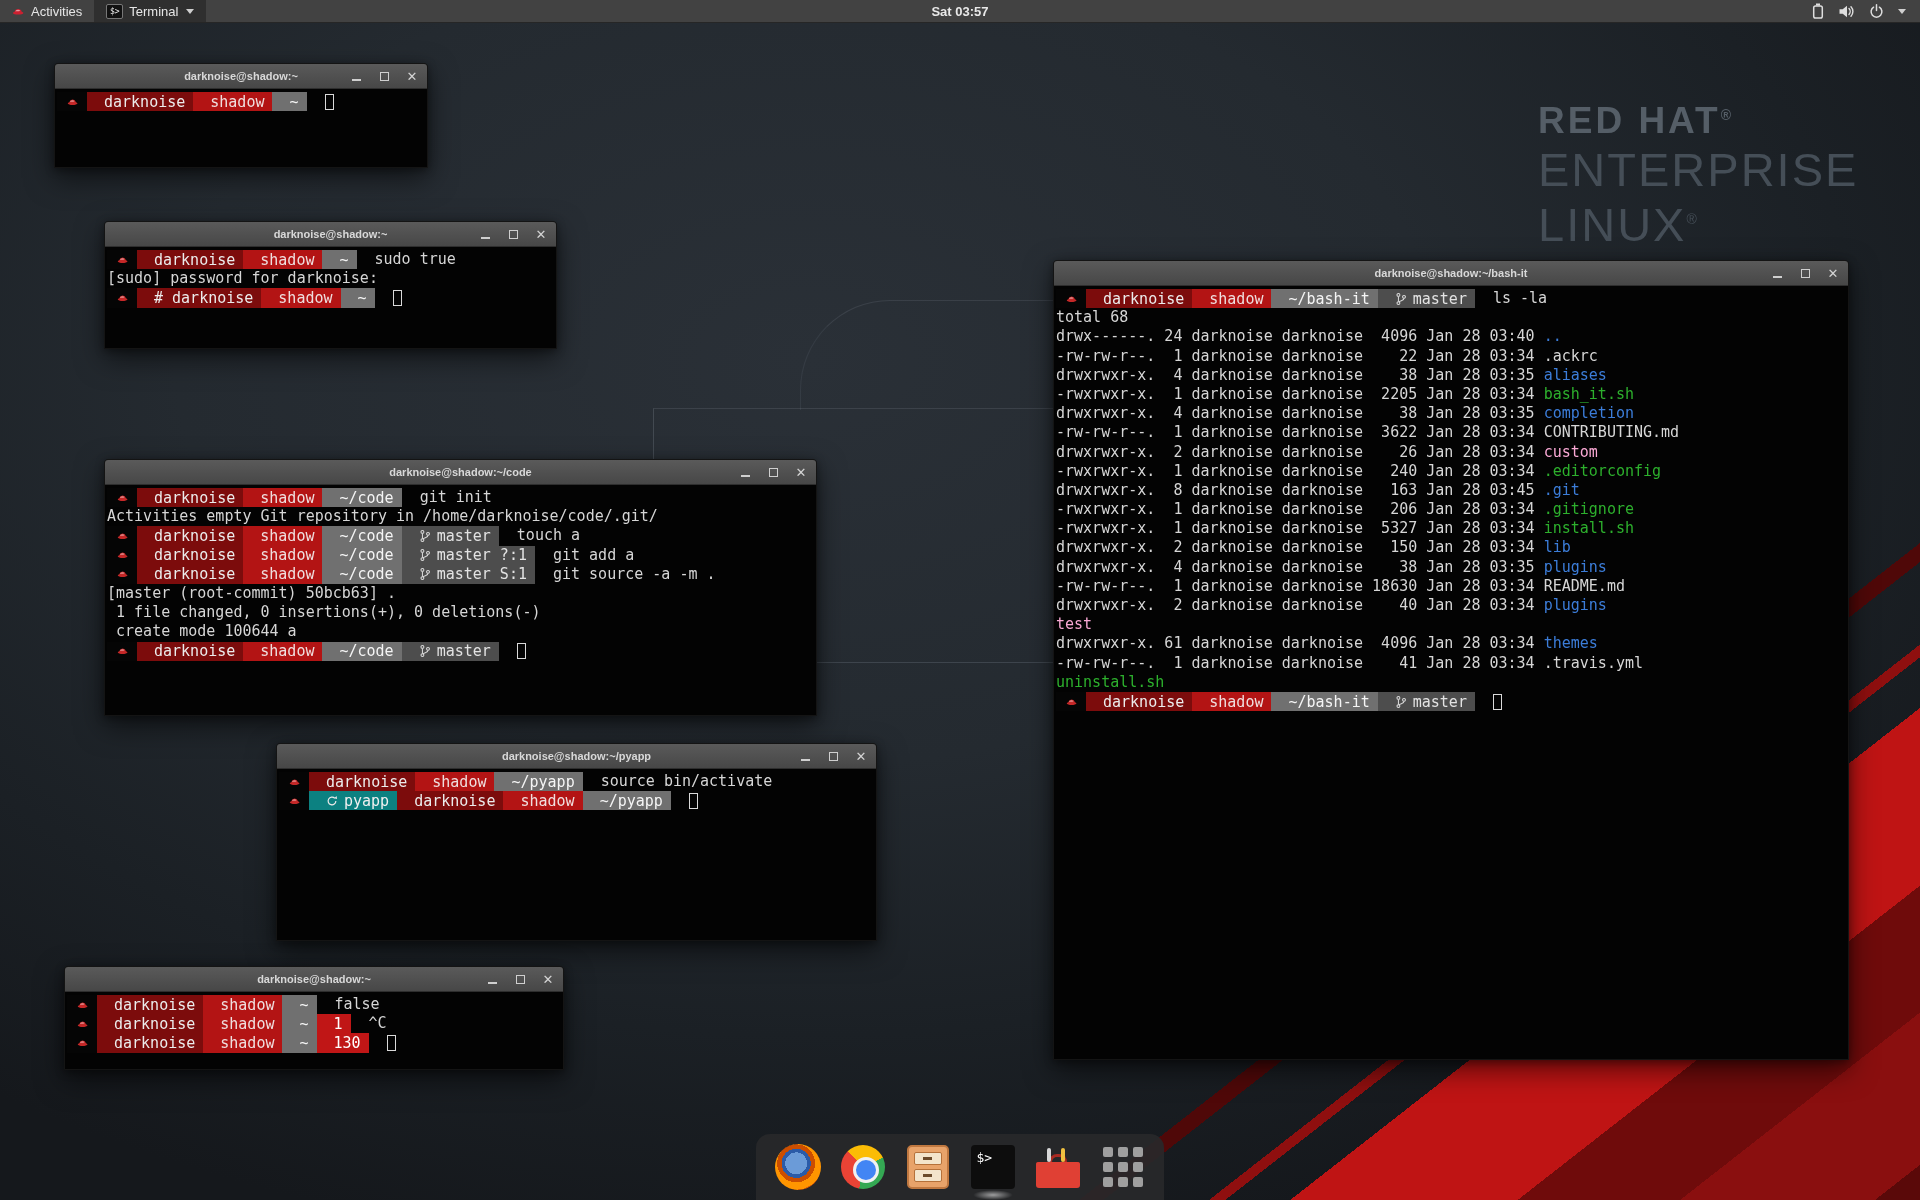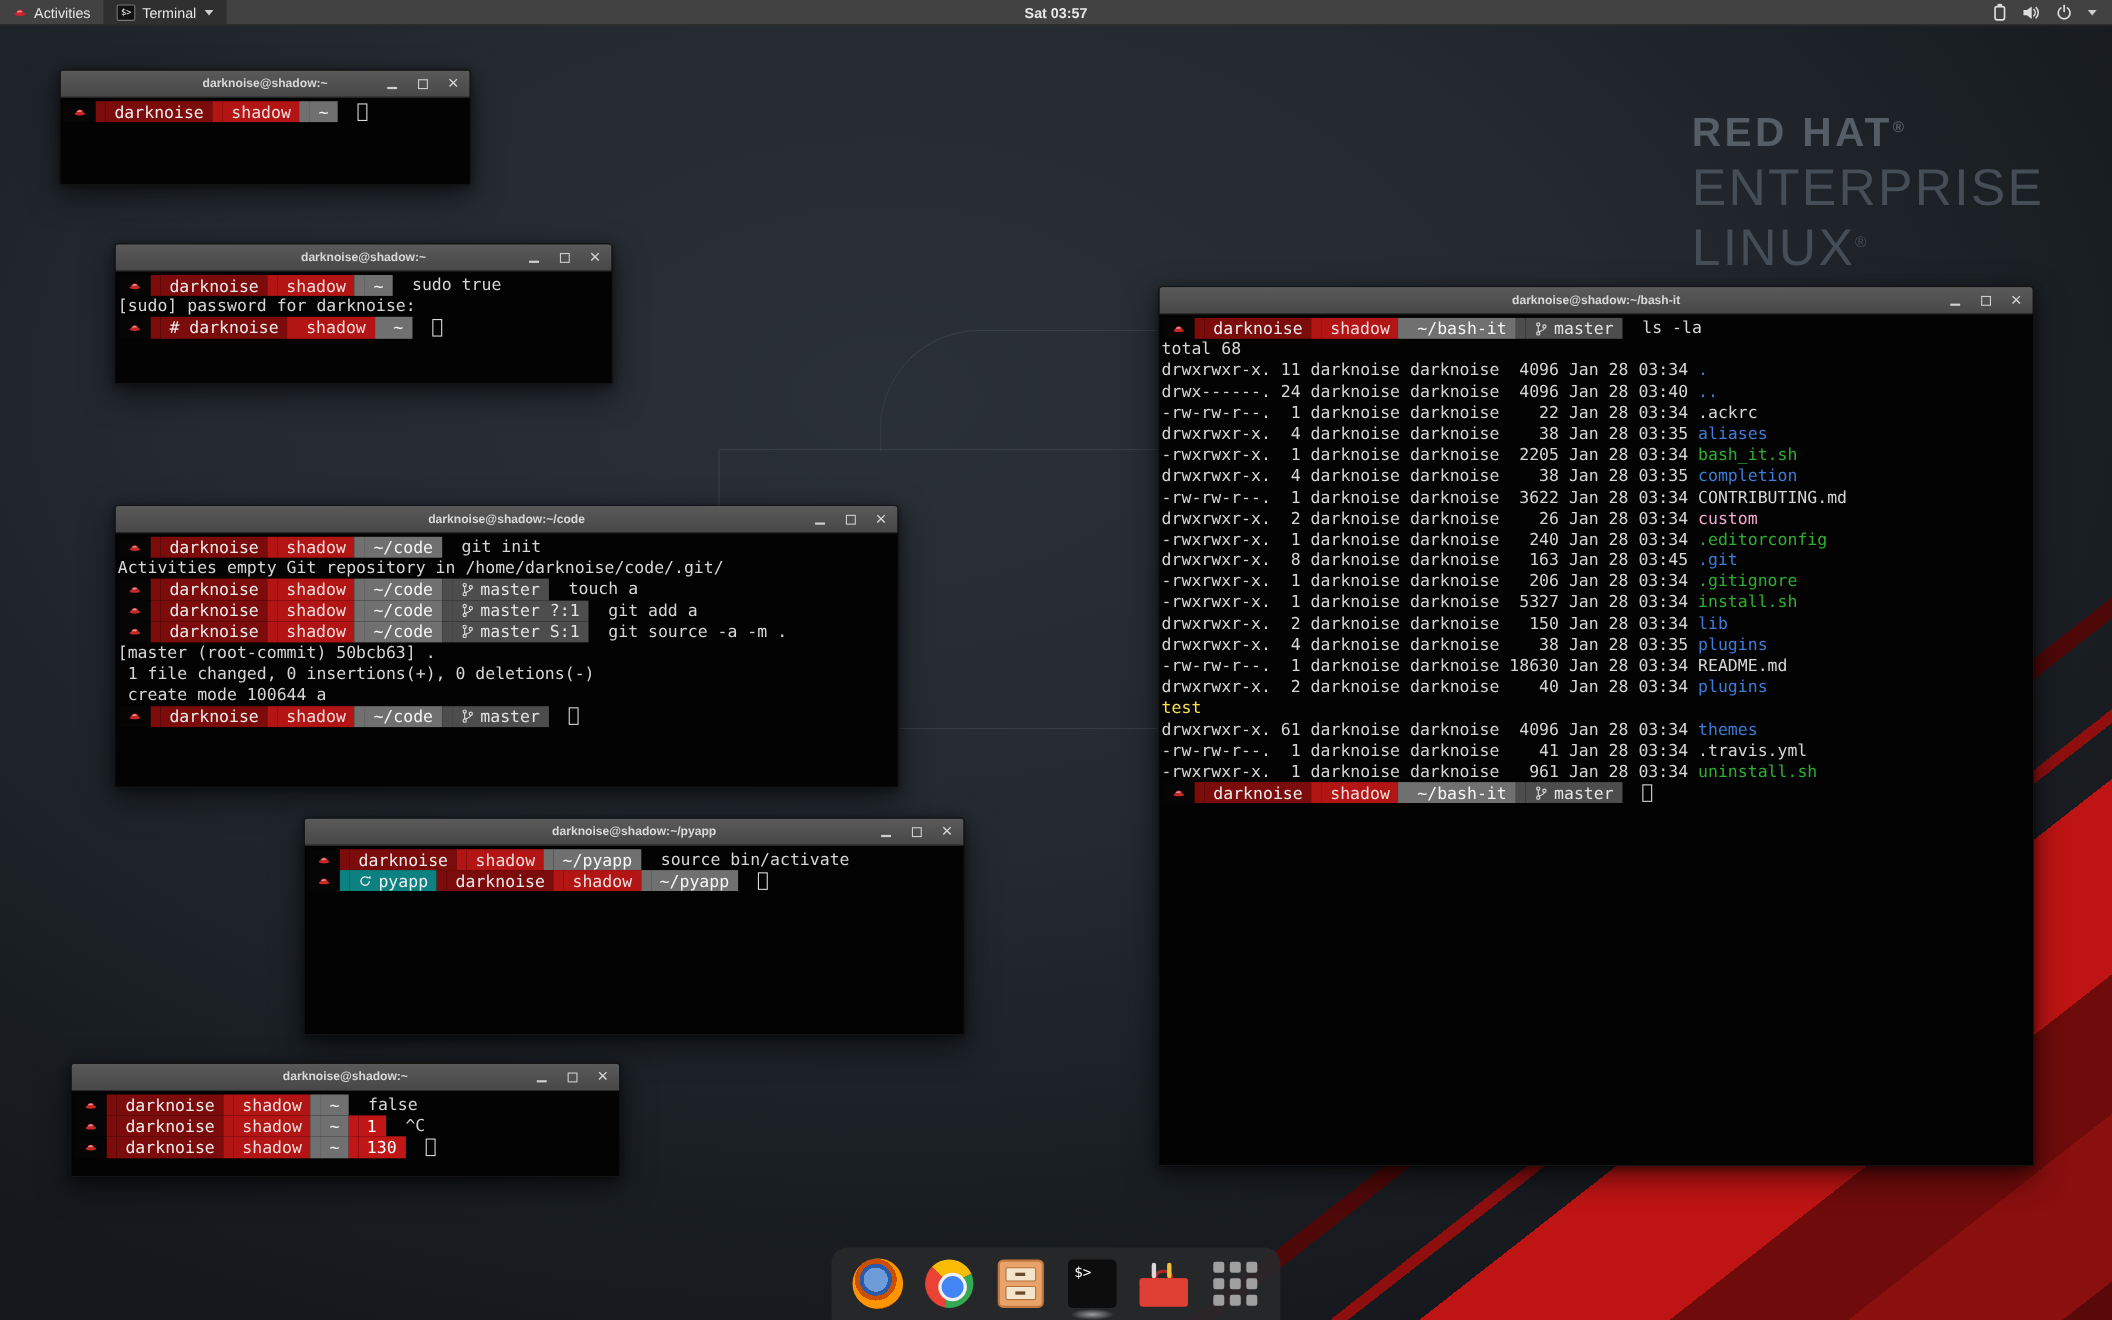--- a/index.html
+++ b/index.html
@@ -348,40 +348,39 @@
                 <path fill="#fff" opacity=".5" d="M5.6 8.1c.4-1.3 1.4-2.1 2.9-2.1 1 0 1.9.4 2.4 1.2-.8.4-1.8.6-2.7.6-1 0-1.9-.1-2.6.3z"></path>
               </svg></div></div><div class="plsep" style="border-left-color: rgb(5, 5, 5); background-color: rgb(124, 12, 12);"></div><div class="plseg" style="background: rgb(124, 12, 12); color: rgb(236, 236, 236);"><span>darknoise</span></div><div class="plsep" style="border-left-color: rgb(124, 12, 12); background-color: rgb(179, 20, 20);"></div><div class="plseg" style="background: rgb(179, 20, 20); color: rgb(239, 222, 222);"><span>shadow</span></div><div class="plsep" style="border-left-color: rgb(179, 20, 20); background-color: rgb(112, 112, 112);"></div><div class="plseg" style="background: rgb(112, 112, 112); color: rgb(245, 245, 245);"><span>~/bash-it</span></div><div class="plsep" style="border-left-color: rgb(112, 112, 112); background-color: rgb(77, 77, 77);"></div><div class="plseg" style="background: rgb(77, 77, 77); color: rgb(227, 227, 227);"><div class="icn"><svg viewBox="0 0 14 16" width="12" height="14">
                 <g stroke="#dcdcdc" stroke-width="1.2" fill="none">
                   <circle cx="4" cy="3.2" r="1.7"></circle>
                   <circle cx="4" cy="12.8" r="1.7"></circle>
                   <circle cx="10.5" cy="5.5" r="1.7"></circle>
                   <path d="M4 5v6M10.5 7.2c0 3-4.5 2.3-6 4.4"></path>
                 </g>
               </svg></div><span>master</span></div><div class="plsep" style="border-left-color: rgb(77, 77, 77); background-color: transparent;"></div><span class="cmdtext">ls -la</span></div>
         <div class="tline"><span class="outtext">total 68</span></div>
-        <div class="tline"><span class="outtext">drwxrwxr-x. 11 darknoise darknoise  4096 Jan 28 03:34 </span><span class="outtext" style="color: rgb(60, 125, 217);">.</span></div>
         <div class="tline"><span class="outtext">drwx------. 24 darknoise darknoise  4096 Jan 28 03:40 </span><span class="outtext" style="color: rgb(60, 125, 217);">..</span></div>
         <div class="tline"><span class="outtext">-rw-rw-r--.  1 darknoise darknoise    22 Jan 28 03:34 .ackrc</span></div>
         <div class="tline"><span class="outtext">drwxrwxr-x.  4 darknoise darknoise    38 Jan 28 03:35 </span><span class="outtext" style="color: rgb(60, 125, 217);">aliases</span></div>
         <div class="tline"><span class="outtext">-rwxrwxr-x.  1 darknoise darknoise  2205 Jan 28 03:34 </span><span class="outtext" style="color: rgb(45, 176, 45);">bash_it.sh</span></div>
         <div class="tline"><span class="outtext">drwxrwxr-x.  4 darknoise darknoise    38 Jan 28 03:35 </span><span class="outtext" style="color: rgb(60, 125, 217);">completion</span></div>
         <div class="tline"><span class="outtext">-rw-rw-r--.  1 darknoise darknoise  3622 Jan 28 03:34 CONTRIBUTING.md</span></div>
         <div class="tline"><span class="outtext">drwxrwxr-x.  2 darknoise darknoise    26 Jan 28 03:34 </span><span class="outtext" style="color: #f9a8d4;">custom</span></div>
         <div class="tline"><span class="outtext">-rwxrwxr-x.  1 darknoise darknoise   240 Jan 28 03:34 </span><span class="outtext" style="color: rgb(45, 176, 45);">.editorconfig</span></div>
         <div class="tline"><span class="outtext">drwxrwxr-x.  8 darknoise darknoise   163 Jan 28 03:45 </span><span class="outtext" style="color: rgb(60, 125, 217);">.git</span></div>
         <div class="tline"><span class="outtext">-rwxrwxr-x.  1 darknoise darknoise   206 Jan 28 03:34 </span><span class="outtext" style="color: rgb(45, 176, 45);">.gitignore</span></div>
         <div class="tline"><span class="outtext">-rwxrwxr-x.  1 darknoise darknoise  5327 Jan 28 03:34 </span><span class="outtext" style="color: rgb(45, 176, 45);">install.sh</span></div>
         <div class="tline"><span class="outtext">drwxrwxr-x.  2 darknoise darknoise   150 Jan 28 03:34 </span><span class="outtext" style="color: rgb(60, 125, 217);">lib</span></div>
         <div class="tline"><span class="outtext">drwxrwxr-x.  4 darknoise darknoise    38 Jan 28 03:35 </span><span class="outtext" style="color: rgb(60, 125, 217);">plugins</span></div>
         <div class="tline"><span class="outtext">-rw-rw-r--.  1 darknoise darknoise 18630 Jan 28 03:34 README.md</span></div>
         <div class="tline"><span class="outtext">drwxrwxr-x.  2 darknoise darknoise    40 Jan 28 03:34 </span><span class="outtext" style="color: rgb(60, 125, 217);">plugins</span></div>
-        <div class="tline"><span class="outtext" style="color: #fde047;">test</span></div>
+        <div class="tline"><span class="outtext" style="color: #f9a8d4;">test</span></div>
         <div class="tline"><span class="outtext">drwxrwxr-x. 61 darknoise darknoise  4096 Jan 28 03:34 </span><span class="outtext" style="color: rgb(60, 125, 217);">themes</span></div>
         <div class="tline"><span class="outtext">-rw-rw-r--.  1 darknoise darknoise    41 Jan 28 03:34 .travis.yml</span></div>
-        <div class="tline"><span class="outtext">-rwxrwxr-x.  1 darknoise darknoise   961 Jan 28 03:34 </span><span class="outtext" style="color: rgb(45, 176, 45);">uninstall.sh</span></div>
+        <div class="tline"><span class="outtext" style="color: rgb(45, 176, 45);">uninstall.sh</span></div>
         <div class="tline"><div class="plseg" style="background: rgb(5, 5, 5); color: rgb(198, 40, 40);"><div class="icn"><svg viewBox="0 0 16 16" width="14" height="14">
                 <path fill="#c62828" d="M3.2 9.6c0-.7 1-1.1 1.7-1.3a3.9 3.9 0 0 1 7.6 0c.7.2 1.7.6 1.7 1.3 0 1-2.7 1.7-5.5 1.7S3.2 10.6 3.2 9.6z"></path>
                 <path fill="#fff" opacity=".5" d="M5.6 8.1c.4-1.3 1.4-2.1 2.9-2.1 1 0 1.9.4 2.4 1.2-.8.4-1.8.6-2.7.6-1 0-1.9-.1-2.6.3z"></path>
               </svg></div></div><div class="plsep" style="border-left-color: rgb(5, 5, 5); background-color: rgb(124, 12, 12);"></div><div class="plseg" style="background: rgb(124, 12, 12); color: rgb(236, 236, 236);"><span>darknoise</span></div><div class="plsep" style="border-left-color: rgb(124, 12, 12); background-color: rgb(179, 20, 20);"></div><div class="plseg" style="background: rgb(179, 20, 20); color: rgb(239, 222, 222);"><span>shadow</span></div><div class="plsep" style="border-left-color: rgb(179, 20, 20); background-color: rgb(112, 112, 112);"></div><div class="plseg" style="background: rgb(112, 112, 112); color: rgb(245, 245, 245);"><span>~/bash-it</span></div><div class="plsep" style="border-left-color: rgb(112, 112, 112); background-color: rgb(77, 77, 77);"></div><div class="plseg" style="background: rgb(77, 77, 77); color: rgb(227, 227, 227);"><div class="icn"><svg viewBox="0 0 14 16" width="12" height="14">
                 <g stroke="#dcdcdc" stroke-width="1.2" fill="none">
                   <circle cx="4" cy="3.2" r="1.7"></circle>
                   <circle cx="4" cy="12.8" r="1.7"></circle>
                   <circle cx="10.5" cy="5.5" r="1.7"></circle>
                   <path d="M4 5v6M10.5 7.2c0 3-4.5 2.3-6 4.4"></path>
                 </g>

